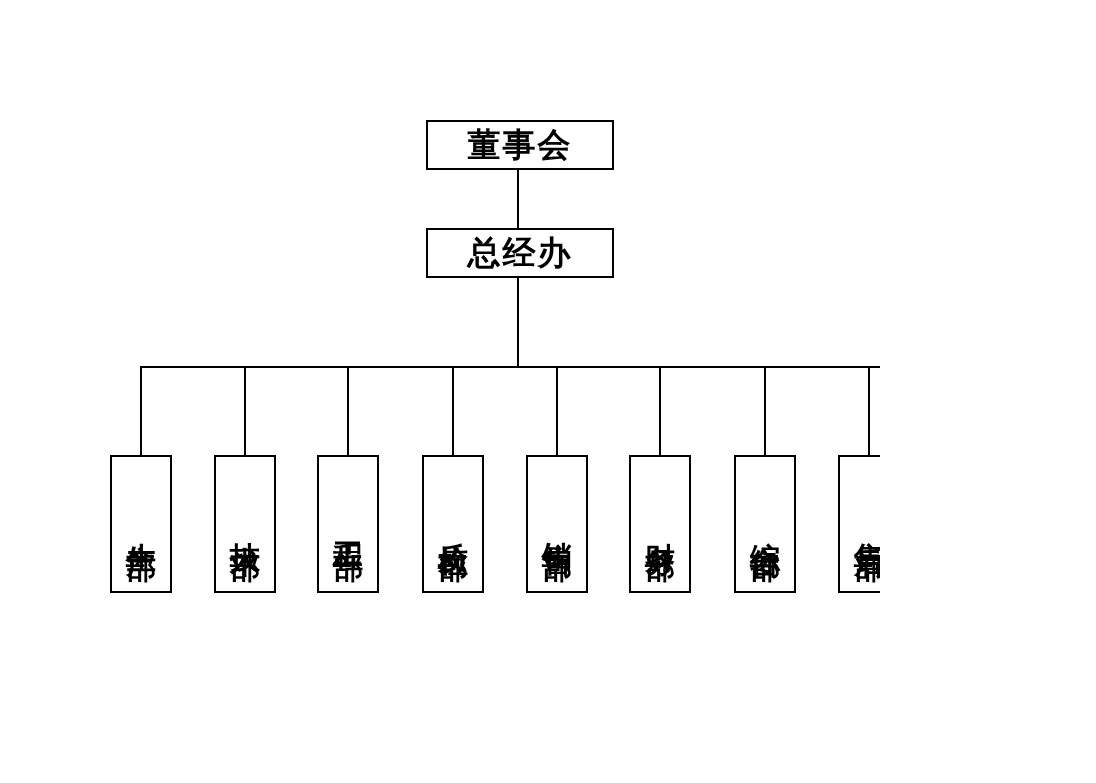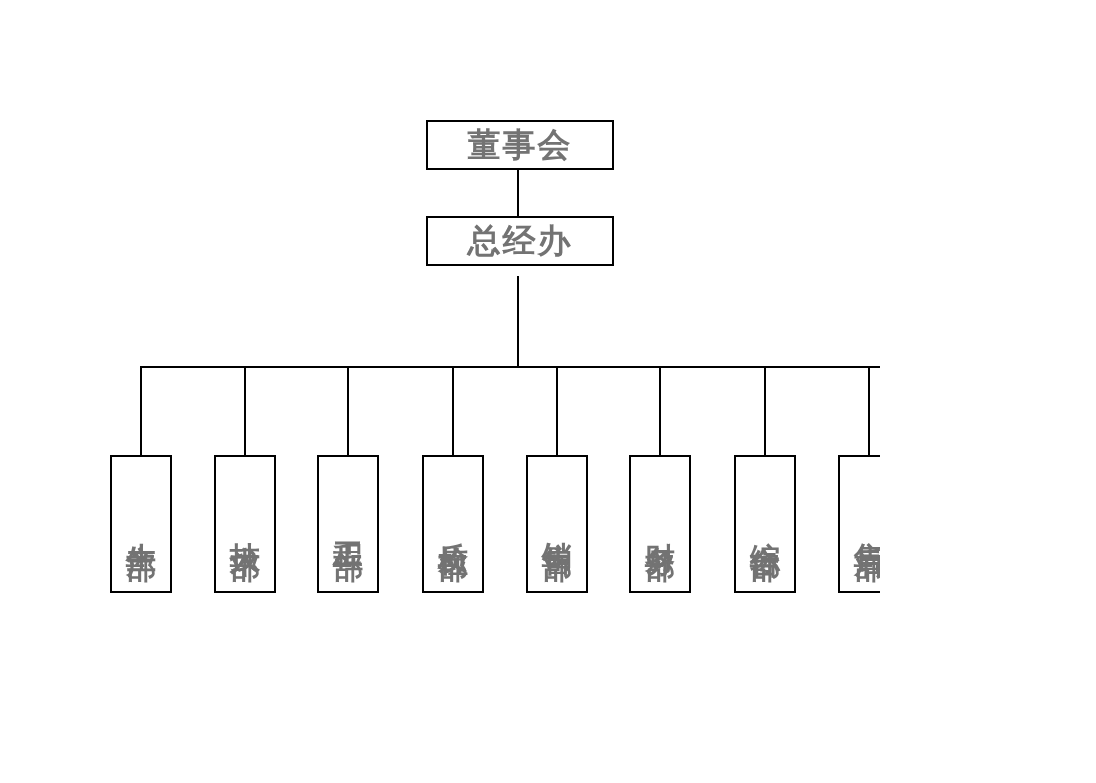--- a/index.html
+++ b/index.html
@@ -6,21 +6,21 @@
     margin: 0;
     padding: 0;
     background: #ffffff;
   }
   .canvas {
     position: relative;
     width: 880px;
     height: 783px;
     background: #ffffff;
     font-family: "Liberation Serif", "DejaVu Serif", serif;
-    color: #737373;
+    color: #000000;
     overflow: hidden;
   }
   .box {
     position: absolute;
     box-sizing: border-box;
     border: 2px solid #000000;
     background: #ffffff;
     display: flex;
     align-items: center;
     justify-content: center;
@@ -28,21 +28,21 @@
   }
   .top-box {
     left: 426px;
     width: 188px;
     height: 50px;
     font-size: 33px;
     font-weight: bold;
     letter-spacing: 2px;
   }
   .box-root   { top: 120px; }
-  .box-office { top: 216px; }
+  .box-office { top: 228px; }
   .dept {
     top: 455px;
     width: 62px;
     height: 138px;
     font-size: 30px;
     font-weight: bold;
   }
   .dept .vtext {
     writing-mode: vertical-rl;
     text-orientation: upright;

